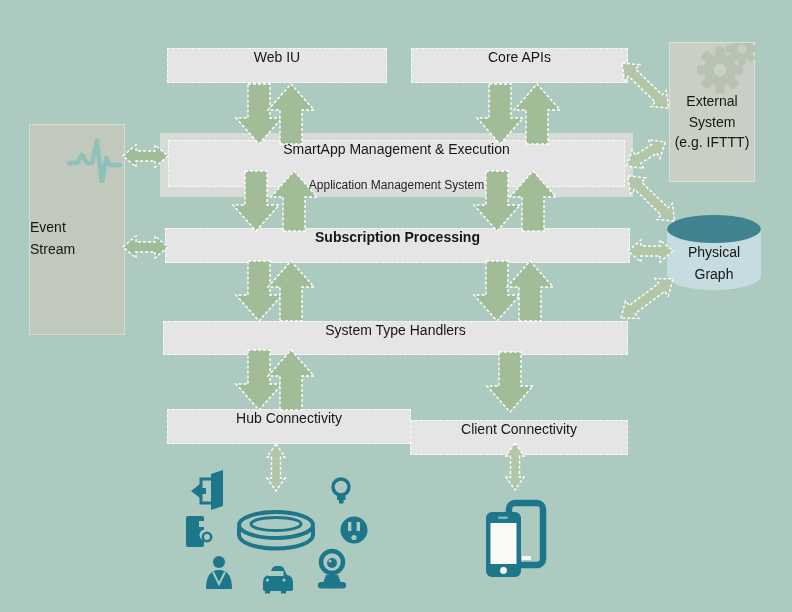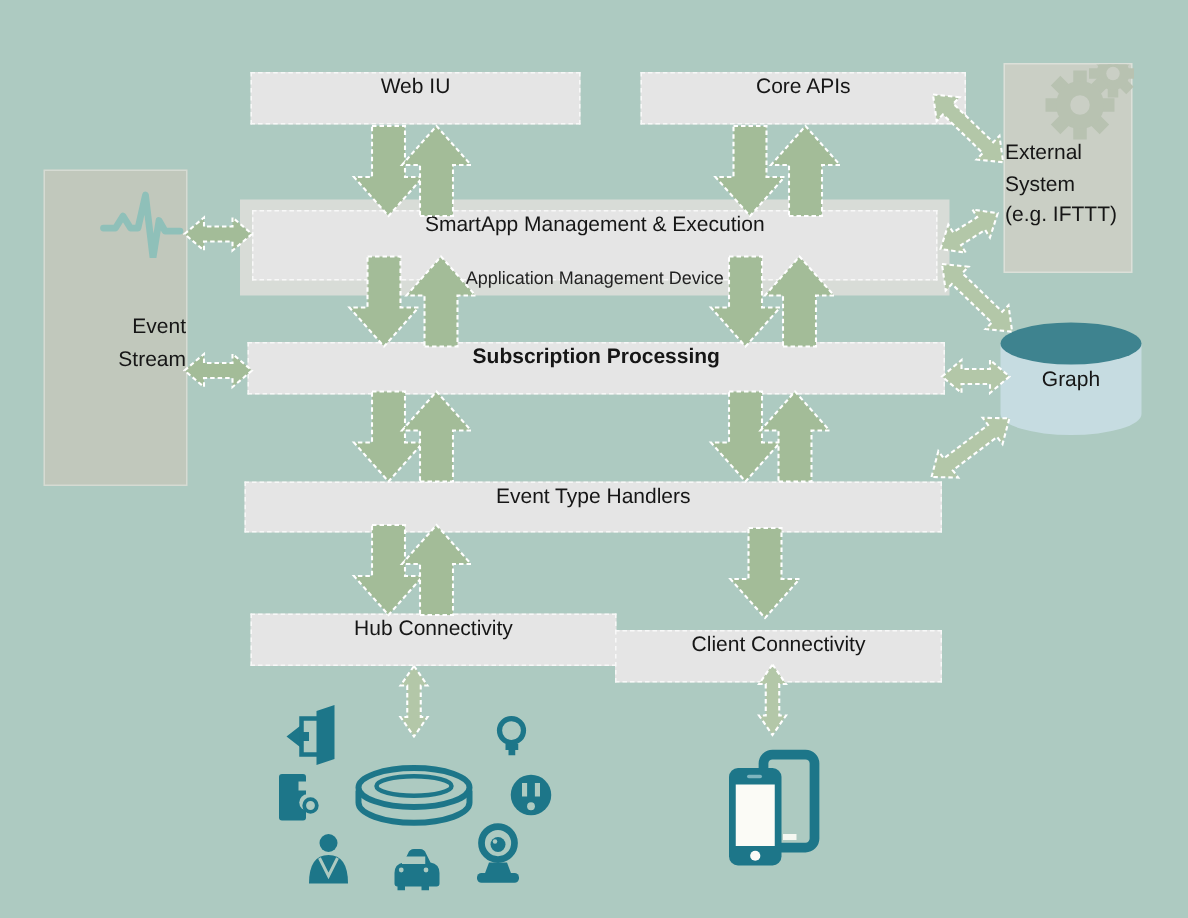--- a/index.html
+++ b/index.html
@@ -9,41 +9,41 @@
     font-family:"Liberation Sans", sans-serif;
     color:#161616;
   }
   .bar{
     position:absolute; background:#e5e5e5;
     border:1px dashed rgba(255,255,255,0.75);
     display:flex; align-items:flex-start; justify-content:center;
     font-size:14px; box-sizing:border-box;
   }
   .web{left:167px; top:48px; width:220px; height:35px;}
-  .core{left:427px; top:48px; width:217px; height:35px;}
+  .core{left:411px; top:48px; width:217px; height:35px;}
   .band{position:absolute; left:160px; top:133px; width:473px; height:64px; background:#d8dcd7;}
   .smartapp{left:168px; top:140px; width:457px; height:47px;}
   .ams{position:absolute; left:160px; top:176px; width:473px; height:18px;
        display:flex; align-items:center; justify-content:center; font-size:12px; color:#222;}
   .subs{left:165px; top:228px; width:465px; height:35px;font-weight:bold;}
   .dth{left:163px; top:321px; width:465px; height:34px;}
   .hubc{left:167px; top:409px; width:244px; height:35px;}
   .clic{left:410px; top:420px; width:218px; height:35px;}
   .es{
-    position:absolute; left:29px; top:113px; width:96px; height:211px;
+    position:absolute; left:29px; top:124px; width:96px; height:211px;
     background:#c1c8bc; border:1px solid rgba(255,255,255,0.35);
-    box-sizing:border-box; text-align:right;
+    box-sizing:border-box; text-align:left;
   }
   .es-label{margin-top:29px; font-size:14px; line-height:22px;}
   .es-label span{display:block;}
   .ext{
     position:absolute; left:669px; top:42px; width:86px; height:140px;
     background:#cacfc5; border:1px solid rgba(255,255,255,0.35); box-sizing:border-box;
   }
-  .ext-label{position:absolute; top:48px; left:0; width:100%; 
+  .ext-label{position:absolute; top:48px; left:0; width:100%; text-align:center;
              font-size:14px; line-height:20.5px;}
   .ext-label span{display:block; white-space:nowrap;}
   .pg-label{position:absolute; left:664px; top:241px; width:100px; text-align:center;
             font-size:14px; line-height:22px; z-index:3;}
   .pg-label span{display:block;}
   .layer{position:absolute; left:0; top:0; pointer-events:none;}
   .arrows{z-index:6;}
   .icons{z-index:2;}
 </style>
 </head>
@@ -66,28 +66,28 @@
   </div>
   <div class="bar core">
     <span>Core APIs</span>
   </div>
 
   <div class="band"></div>
   <div class="bar smartapp">
     <span>SmartApp Management &amp; Execution</span>
   </div>
   <div class="ams">
-    <span>Application Management Device</span>
+    <span>Application Management System</span>
   </div>
 
   <div class="bar subs">
     <span>Subscription Processing</span>
   </div>
   <div class="bar dth">
-    <span>Event Type Handlers</span>
+    <span>System Type Handlers</span>
   </div>
   <div class="bar hubc">
     <span>Hub Connectivity</span>
   </div>
   <div class="bar clic">
     <span>Client Connectivity</span>
   </div>
 
   <div class="ext">
     <svg width="86" height="95" viewBox="0 0 86 95" style="position:absolute;top:0;left:0">
@@ -115,20 +115,21 @@
       <span>System</span>
       <span>(e.g. IFTTT)</span>
     </div>
   </div>
 
   <svg class="layer" style="left:664px; top:213px; z-index:2" width="100" height="82" viewBox="0 0 100 82">
     <path d="M3,16 V63 A47,14 0 0 0 97,63 V16 Z" fill="#c6dce1"></path>
     <ellipse cx="50" cy="16" rx="47" ry="14" fill="#3e838f"></ellipse>
   </svg>
   <div class="pg-label">
+    <span>Physical</span>
     <span>Graph</span>
   </div>
 
   <svg class="layer icons" style="left:180px; top:460px" width="205" height="140" viewBox="180 460 205 140">
     <g fill="#1d7689">
       <g>
         <polygon points="191,491 200,484 200,488 206,488 206,494 200,494 200,498"></polygon>
         <path d="M212,479 H201 V503 H212" fill="none" stroke="#1d7689" stroke-width="3"></path>
         <polygon points="211,474 223,470 223,506 211,510"></polygon>
       </g>

